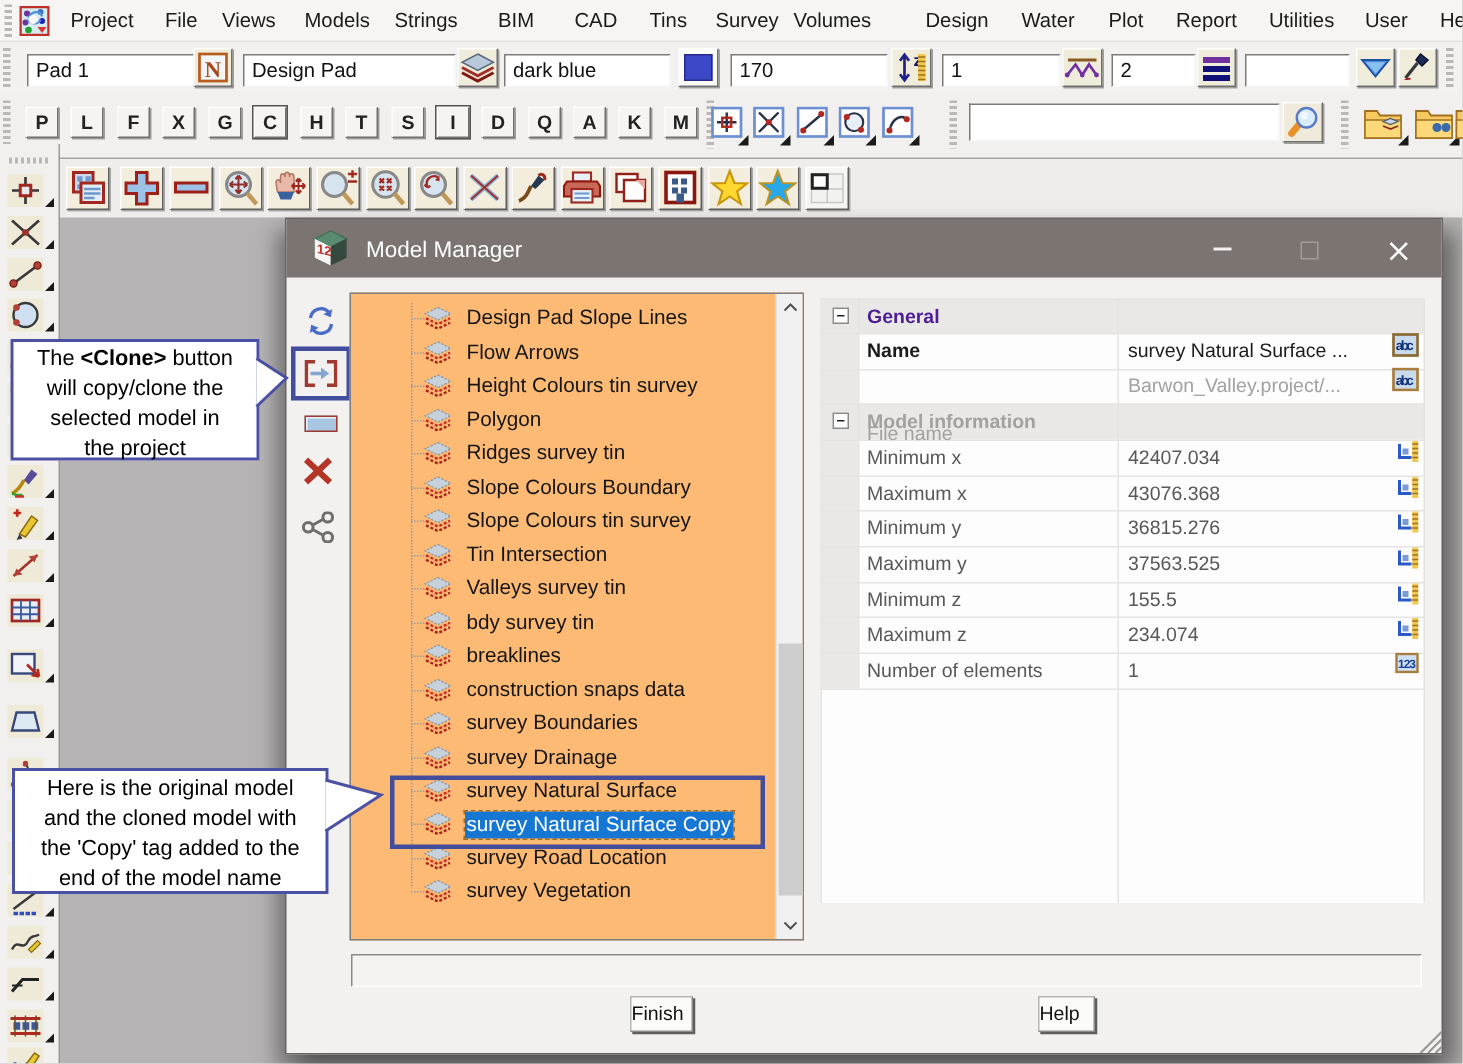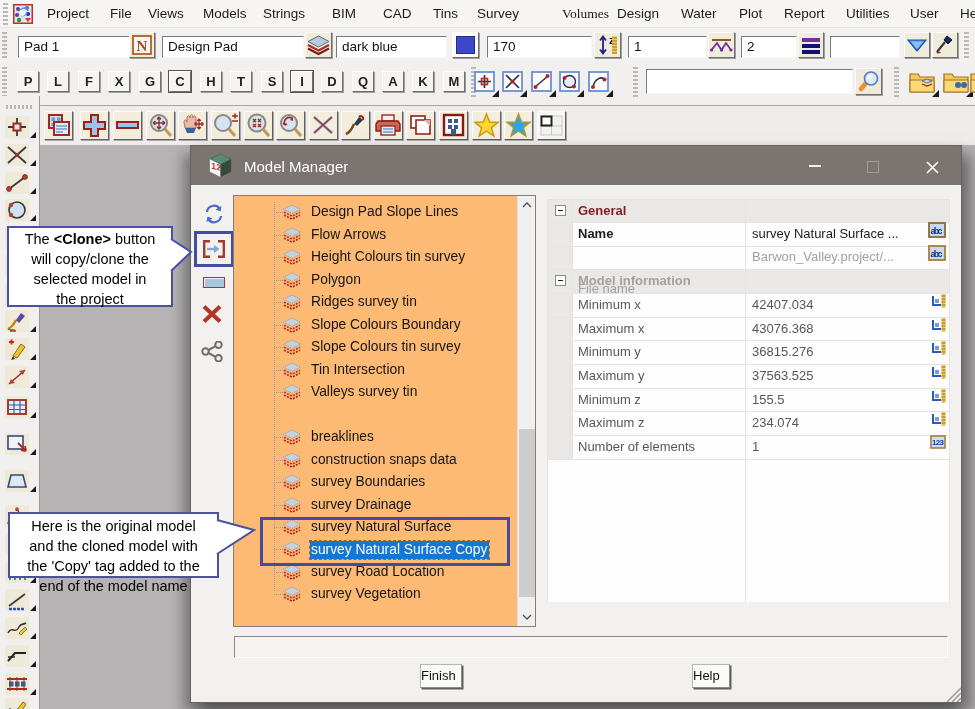--- a/index.html
+++ b/index.html
@@ -46,21 +46,21 @@
     </svg>
 <div class="mitem" style="left:47px;">Project</div>
 <div class="mitem" style="left:110px;">File</div>
 <div class="mitem" style="left:148px;">Views</div>
 <div class="mitem" style="left:203px;">Models</div>
 <div class="mitem" style="left:263px;">Strings</div>
 <div class="mitem" style="left:332px;">BIM</div>
 <div class="mitem" style="left:383px;">CAD</div>
 <div class="mitem" style="left:433px;">Tins</div>
 <div class="mitem" style="left:477px;">Survey</div>
-<div class="mitem" style="left:562px;font-family:Liberation Serif, serif;">Volumes</div>
+<div class="mitem" style="left:529px;">Volumes</div>
 <div class="mitem" style="left:617px;">Design</div>
 <div class="mitem" style="left:681px;">Water</div>
 <div class="mitem" style="left:739px;">Plot</div>
 <div class="mitem" style="left:784px;">Report</div>
 <div class="mitem" style="left:846px;">Utilities</div>
 <div class="mitem" style="left:910px;">User</div>
 <div class="mitem" style="left:960px;">Help</div>
 </div>
 <div class="abs" id="row2">
     <div class="grip" style="left:2px;top:4px;height:26px;"></div>
@@ -484,20 +484,29 @@
       </div>
 <div class="lrow" style="top:185.2px;">
         <div style="position:absolute;left:40px;top:11px;width:9px;border-top:1px dotted #9a9a9a;"></div>
         <svg class="layic" style="top:3px;" width="20" height="16" viewBox="0 0 20 16">
           <path d="M10 1 L18.5 5.2 L10 9.4 L1.5 5.2 Z" fill="#c7d1dc" stroke="#8a97a5" stroke-width="0.9" stroke-dasharray="1.5 1"></path>
           <path d="M2 8.2 L10 12.1 L18 8.2" fill="none" stroke="#cc2a22" stroke-width="1.6" stroke-dasharray="2 1.3"></path>
           <path d="M2 11.2 L10 15.1 L18 11.2" fill="none" stroke="#a8231c" stroke-width="1.6" stroke-dasharray="2 1.3"></path>
         </svg>
         <span>Valleys survey tin</span>
       </div>
+<div class="lrow" style="top:207.6px;">
+        <div style="position:absolute;left:40px;top:11px;width:9px;border-top:1px dotted #9a9a9a;"></div>
+        <svg class="layic" style="top:3px;" width="20" height="16" viewBox="0 0 20 16">
+          <path d="M10 1 L18.5 5.2 L10 9.4 L1.5 5.2 Z" fill="#c7d1dc" stroke="#8a97a5" stroke-width="0.9" stroke-dasharray="1.5 1"></path>
+          <path d="M2 8.2 L10 12.1 L18 8.2" fill="none" stroke="#cc2a22" stroke-width="1.6" stroke-dasharray="2 1.3"></path>
+          <path d="M2 11.2 L10 15.1 L18 11.2" fill="none" stroke="#a8231c" stroke-width="1.6" stroke-dasharray="2 1.3"></path>
+        </svg>
+        <span>bdy survey tin</span>
+      </div>
 <div class="lrow" style="top:230.1px;">
         <div style="position:absolute;left:40px;top:11px;width:9px;border-top:1px dotted #9a9a9a;"></div>
         <svg class="layic" style="top:3px;" width="20" height="16" viewBox="0 0 20 16">
           <path d="M10 1 L18.5 5.2 L10 9.4 L1.5 5.2 Z" fill="#c7d1dc" stroke="#8a97a5" stroke-width="0.9" stroke-dasharray="1.5 1"></path>
           <path d="M2 8.2 L10 12.1 L18 8.2" fill="none" stroke="#cc2a22" stroke-width="1.6" stroke-dasharray="2 1.3"></path>
           <path d="M2 11.2 L10 15.1 L18 11.2" fill="none" stroke="#a8231c" stroke-width="1.6" stroke-dasharray="2 1.3"></path>
         </svg>
         <span>breaklines</span>
       </div>
 <div class="lrow" style="top:252.6px;">
@@ -593,21 +602,21 @@
       <div class="gline" style="left:198px;top:0;width:1px;height:403px;"></div>
       <div class="gline" style="left:0;top:0;width:1px;height:403px;"></div>
       <div class="gline" style="left:402px;top:0;width:1px;height:403px;"></div>
       <div class="gline" style="left:0;top:0;width:403px;height:1px;"></div>
       <div style="position:absolute;left:8px;top:6px;width:11px;height:11px;background:#fff;border:1px solid #8a8a8a;">
         <div style="position:absolute;left:2px;top:4px;width:5px;height:1px;background:#222;"></div>
       </div>
       <div style="position:absolute;left:8px;top:76.3px;width:11px;height:11px;background:#fff;border:1px solid #8a8a8a;">
         <div style="position:absolute;left:2px;top:4px;width:5px;height:1px;background:#222;"></div>
       </div>
-      <div class="glabel" style="left:31px;top:4px;color:#7f1d1d;font-weight:bold;">General</div>
+      <div class="glabel" style="left:31px;top:4px;color:#4c1d95;font-weight:bold;">General</div>
       <div class="glabel" style="left:31px;top:26.7px;color:#1b1b1b;font-weight:bold;">Name</div>
       <div class="gvalue" style="top:26.7px;color:#1b1b1b;">survey Natural Surface ...</div>
       <svg style="position:absolute;left:381px;top:22.7px;" width="18" height="16" viewBox="0 0 18 16">
         <rect x="1" y="1" width="16" height="14" fill="#c8daec" stroke="#8a6a34" stroke-width="1.8"></rect>
         <text x="2.5" y="11.5" font-size="9" font-weight="bold" fill="#14327a" textLength="12">abc</text>
       </svg>
       <div class="glabel" style="left:31px;top:50.4px;color:#a3a1a0;font-weight:normal;margin-top:32px;">File name</div>
       <div class="gvalue" style="top:50.4px;color:#a3a1a0;">Barwon_Valley.project/...</div>
       <svg style="position:absolute;left:381px;top:46.4px;" width="18" height="16" viewBox="0 0 18 16">
         <rect x="1" y="1" width="16" height="14" fill="#c8daec" stroke="#a87c3c" stroke-width="1.8"></rect>
@@ -674,16 +683,16 @@
 <div class="dlgbtn" style="left:501px;top:518px;width:38px;height:24px;">Help</div>
 <svg style="position:absolute;right:0;bottom:0;" width="16" height="16" viewBox="0 0 16 16">
       <path d="M16 2 L2 16 M16 7 L7 16 M16 12 L12 16" stroke="#9a9896" stroke-width="1.5"></path>
     </svg>
 </div>
 <div class="callout" style="left:7px;top:226px;width:166px;height:81px;font-size:14.5px;line-height:20px;padding-top:1px;">The <b>&lt;Clone&gt;</b> button<br>will copy/clone the<br>selected model in<br>the project</div>
 <svg class="abs" style="left:170px;top:234px;z-index:31;" width="23" height="44" viewBox="0 0 23 44">
     <polygon points="1,5 21,18 1,37" fill="#fff"></polygon>
     <path d="M1 5 L21 18 L1 37" fill="none" stroke="#4a50a2" stroke-width="2"></path>
   </svg>
-<div class="callout" style="left:8px;top:512px;width:211px;height:66px;font-size:14.5px;line-height:20px;padding-top:2px;">Here is the original model<br>and the cloned model with<br>the 'Copy' tag added to the<br>end of the model name</div>
+<div class="callout" style="left:8px;top:512px;width:211px;height:84px;font-size:14.5px;line-height:20px;padding-top:2px;">Here is the original model<br>and the cloned model with<br>the 'Copy' tag added to the<br>end of the model name</div>
 <svg class="abs" style="left:216px;top:514px;z-index:31;" width="40" height="44" viewBox="0 0 40 44">
     <polygon points="1,6 38,16 1,40" fill="#fff"></polygon>
     <path d="M1 6 L38 16 L1 40" fill="none" stroke="#4a50a2" stroke-width="2"></path>
   </svg>
 </body></html>

